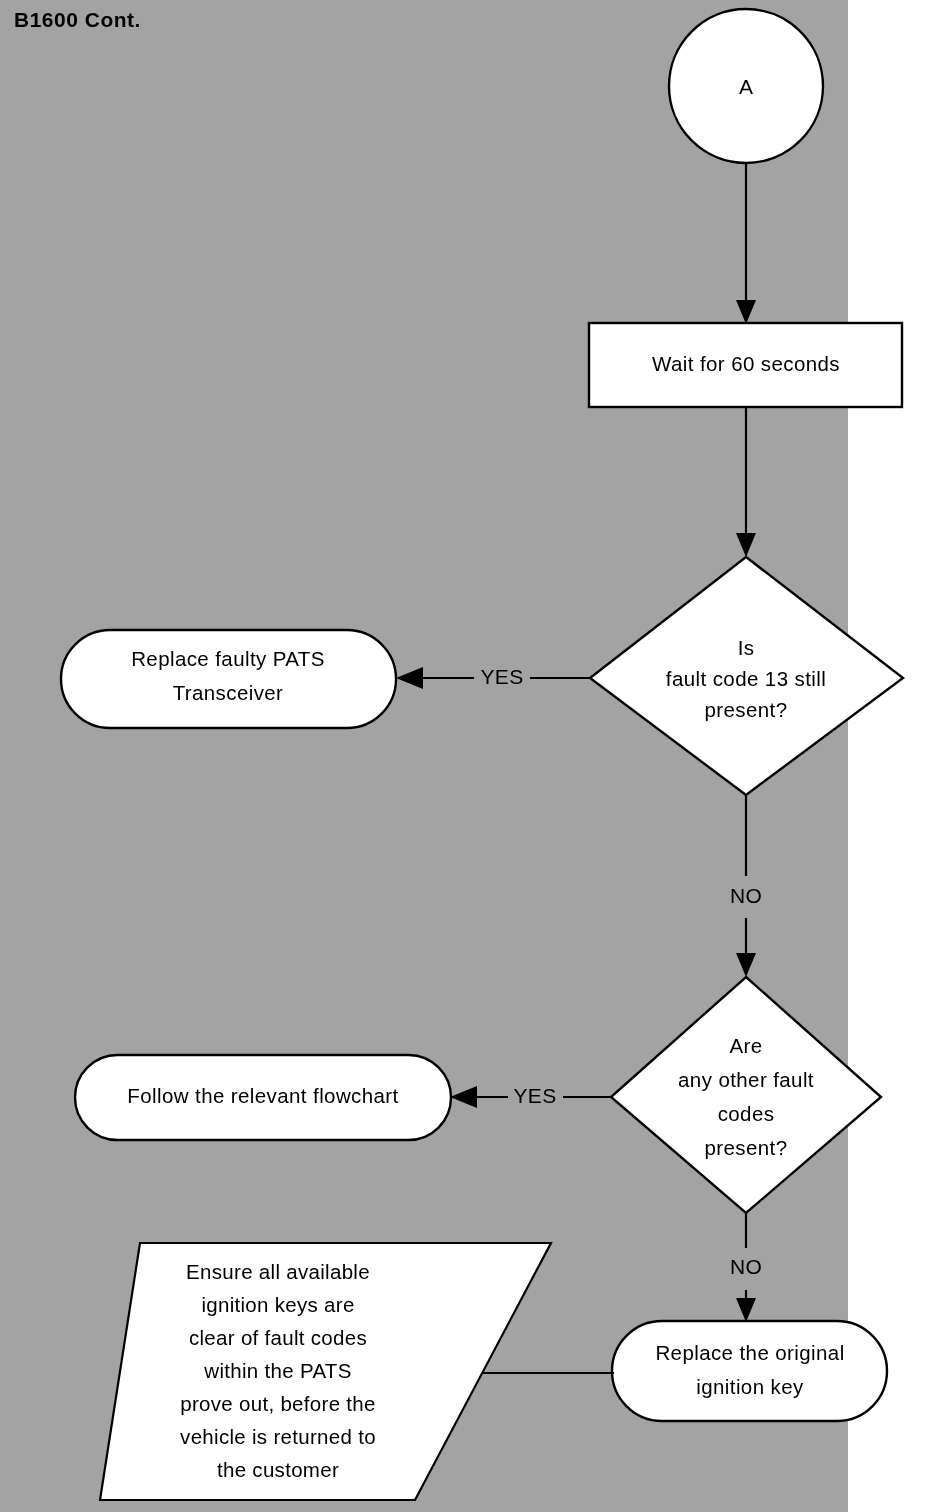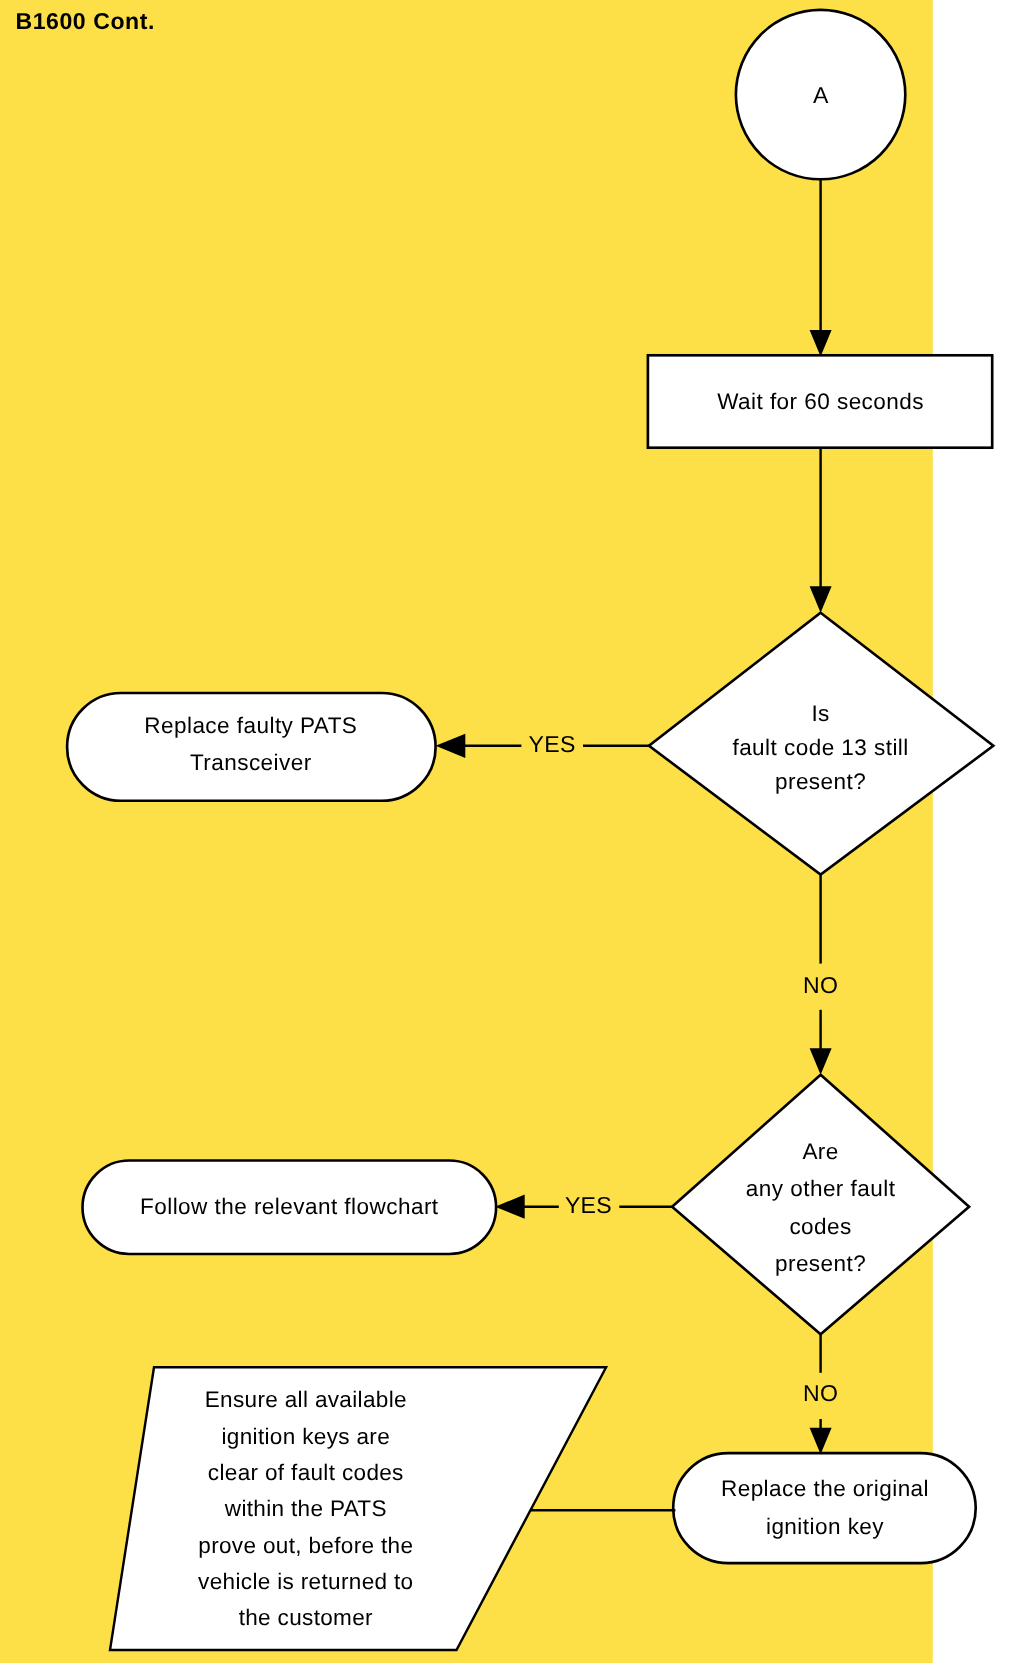--- a/index.html
+++ b/index.html
@@ -10,21 +10,21 @@
   body {
     width: 928px;
     height: 1512px;
     font-family: "Liberation Sans", sans-serif;
     overflow: hidden;
   }
   #flowchart-root {
     position: relative;
     width: 848px;
     height: 1512px;
-    background: #fde047;
+    background: #a3a3a3;
   }
   .chart-title {
     position: absolute;
     left: 14px;
     top: 8px;
     font-family: "Liberation Sans", sans-serif;
     font-size: 21px;
     font-weight: bold;
     letter-spacing: 0.5px;
     color: #000000;

